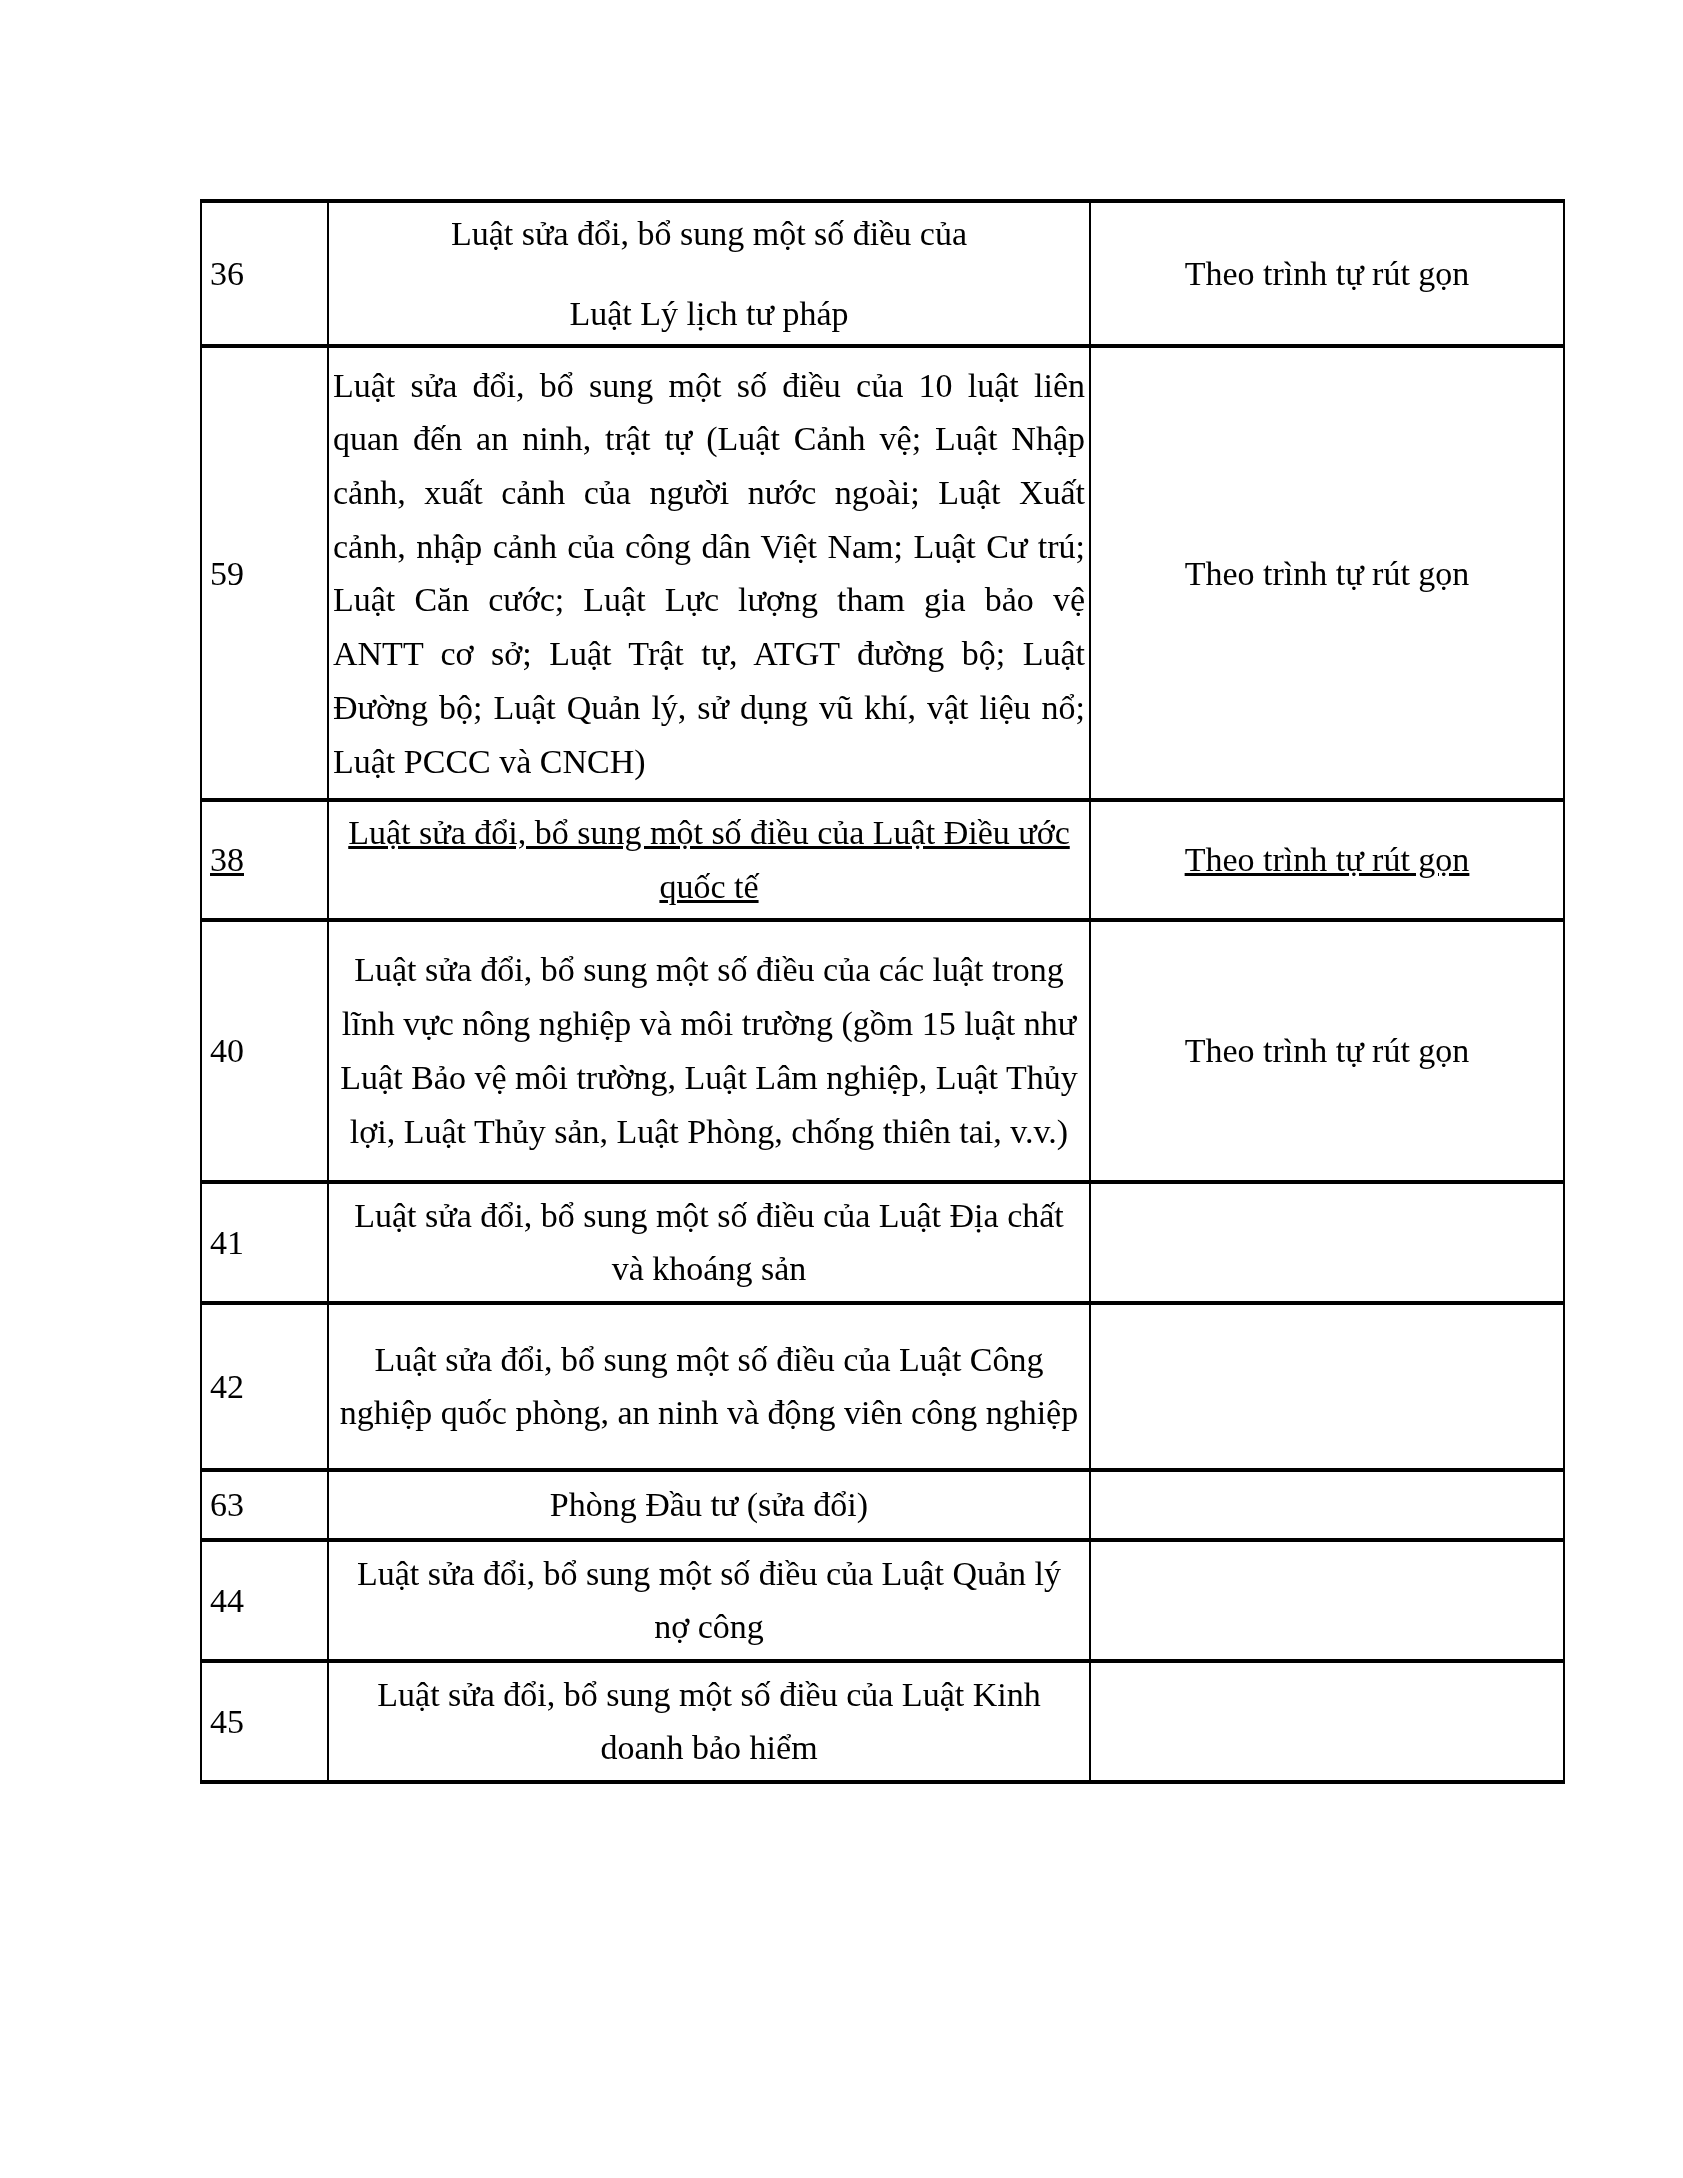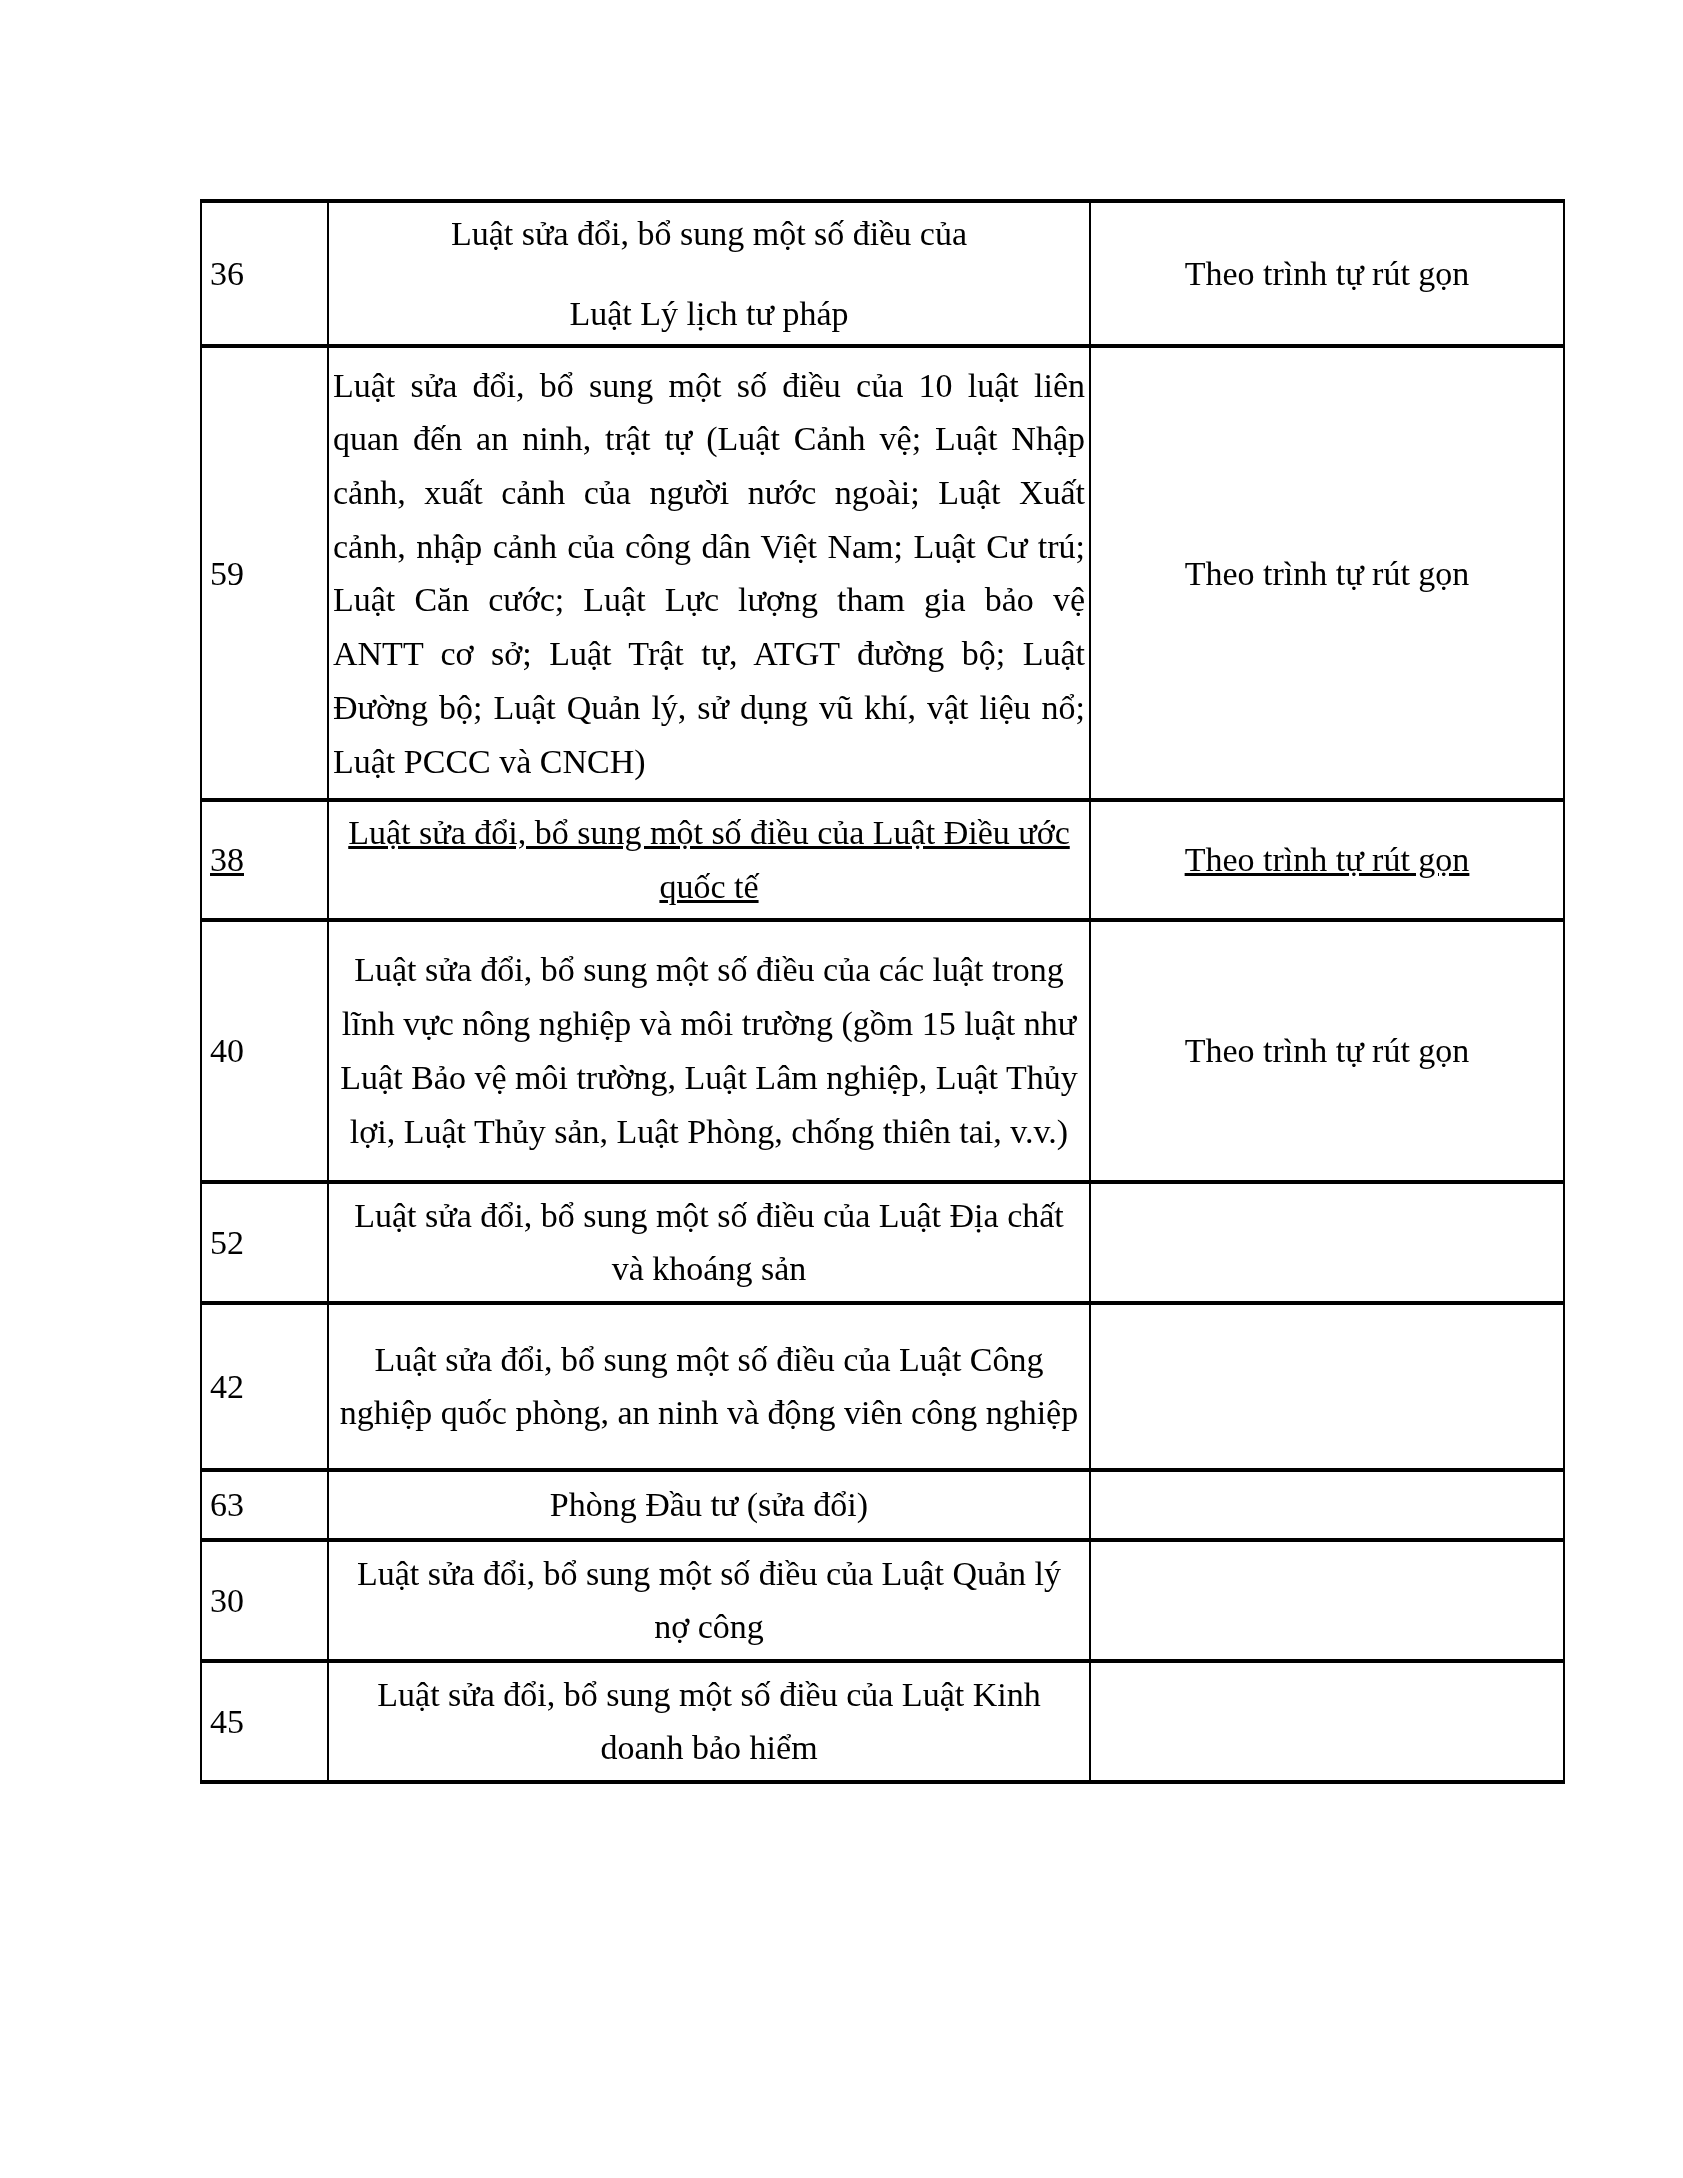--- a/index.html
+++ b/index.html
@@ -87,36 +87,36 @@
           <td class="cell-num">38</td>
           <td class="cell-name">Luật sửa đổi, bổ sung một số điều của Luật Điều ước quốc tế</td>
           <td class="cell-proc">Theo trình tự rút gọn</td>
         </tr>
         <tr style="height: 262px;">
           <td class="cell-num">40</td>
           <td class="cell-name">Luật sửa đổi, bổ sung một số điều của các luật trong lĩnh vực nông nghiệp và môi trường (gồm 15 luật như Luật Bảo vệ môi trường, Luật Lâm nghiệp, Luật Thủy lợi, Luật Thủy sản, Luật Phòng, chống thiên tai, v.v.)</td>
           <td class="cell-proc">Theo trình tự rút gọn</td>
         </tr>
         <tr style="height: 121px;">
-          <td class="cell-num">52</td>
+          <td class="cell-num">41</td>
           <td class="cell-name">Luật sửa đổi, bổ sung một số điều của Luật Địa chất và khoáng sản</td>
           <td class="cell-proc"></td>
         </tr>
         <tr style="height: 167px;">
           <td class="cell-num">42</td>
           <td class="cell-name">Luật sửa đổi, bổ sung một số điều của Luật Công nghiệp quốc phòng, an ninh và động viên công nghiệp</td>
           <td class="cell-proc"></td>
         </tr>
         <tr style="height: 70px;">
           <td class="cell-num">63</td>
           <td class="cell-name">Phòng Đầu tư (sửa đổi)</td>
           <td class="cell-proc"></td>
         </tr>
         <tr style="height: 121px;">
-          <td class="cell-num">30</td>
+          <td class="cell-num">44</td>
           <td class="cell-name">Luật sửa đổi, bổ sung một số điều của Luật Quản lý nợ công</td>
           <td class="cell-proc"></td>
         </tr>
         <tr style="height: 121px;">
           <td class="cell-num">45</td>
           <td class="cell-name">Luật sửa đổi, bổ sung một số điều của Luật Kinh doanh bảo hiểm</td>
           <td class="cell-proc"></td>
         </tr>
       </tbody>
   </table>

